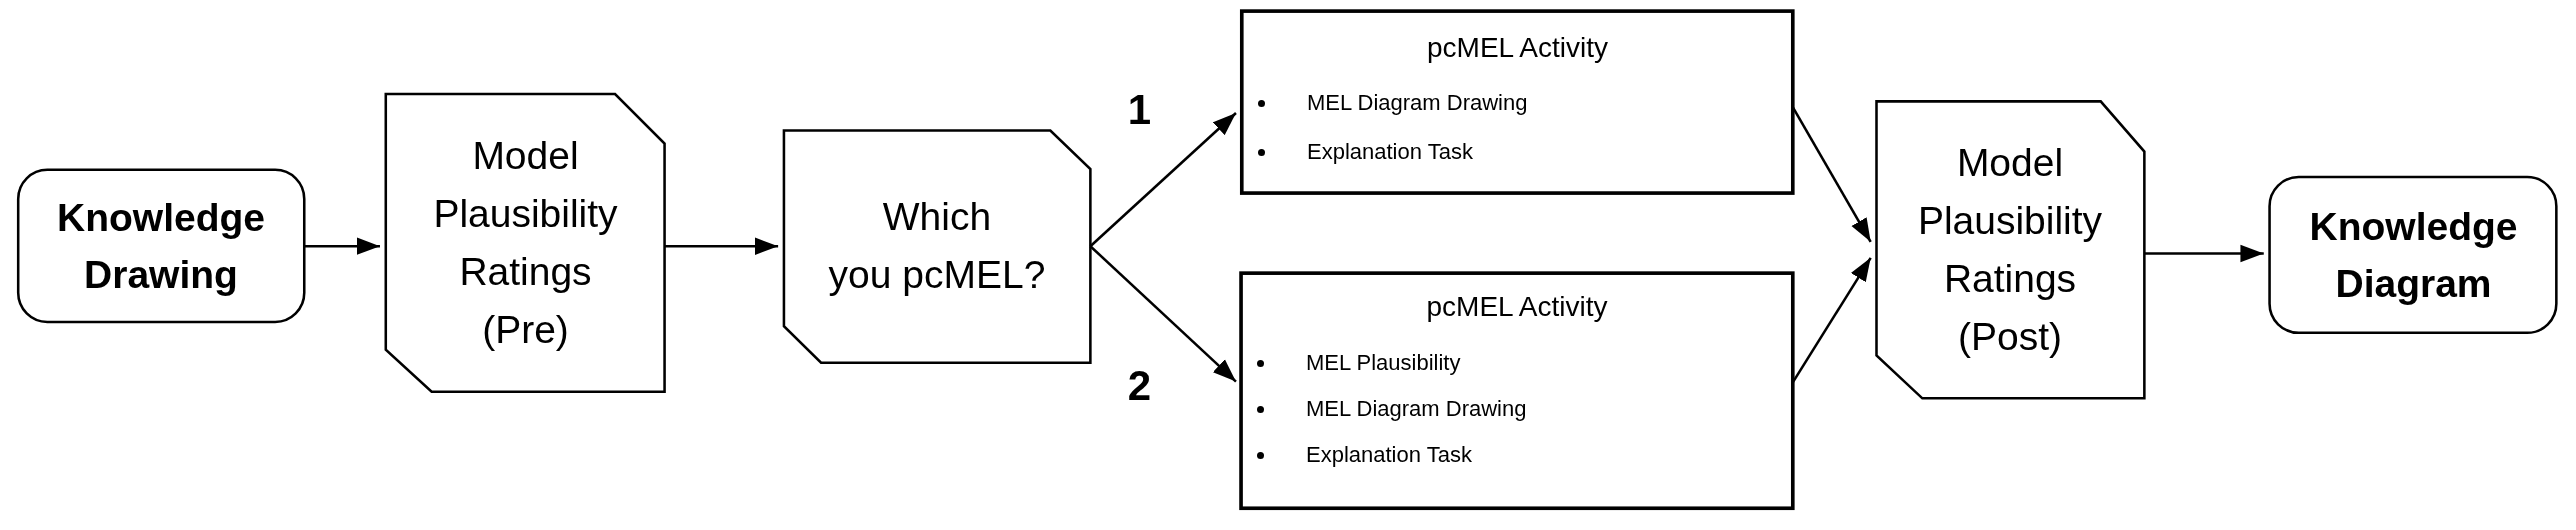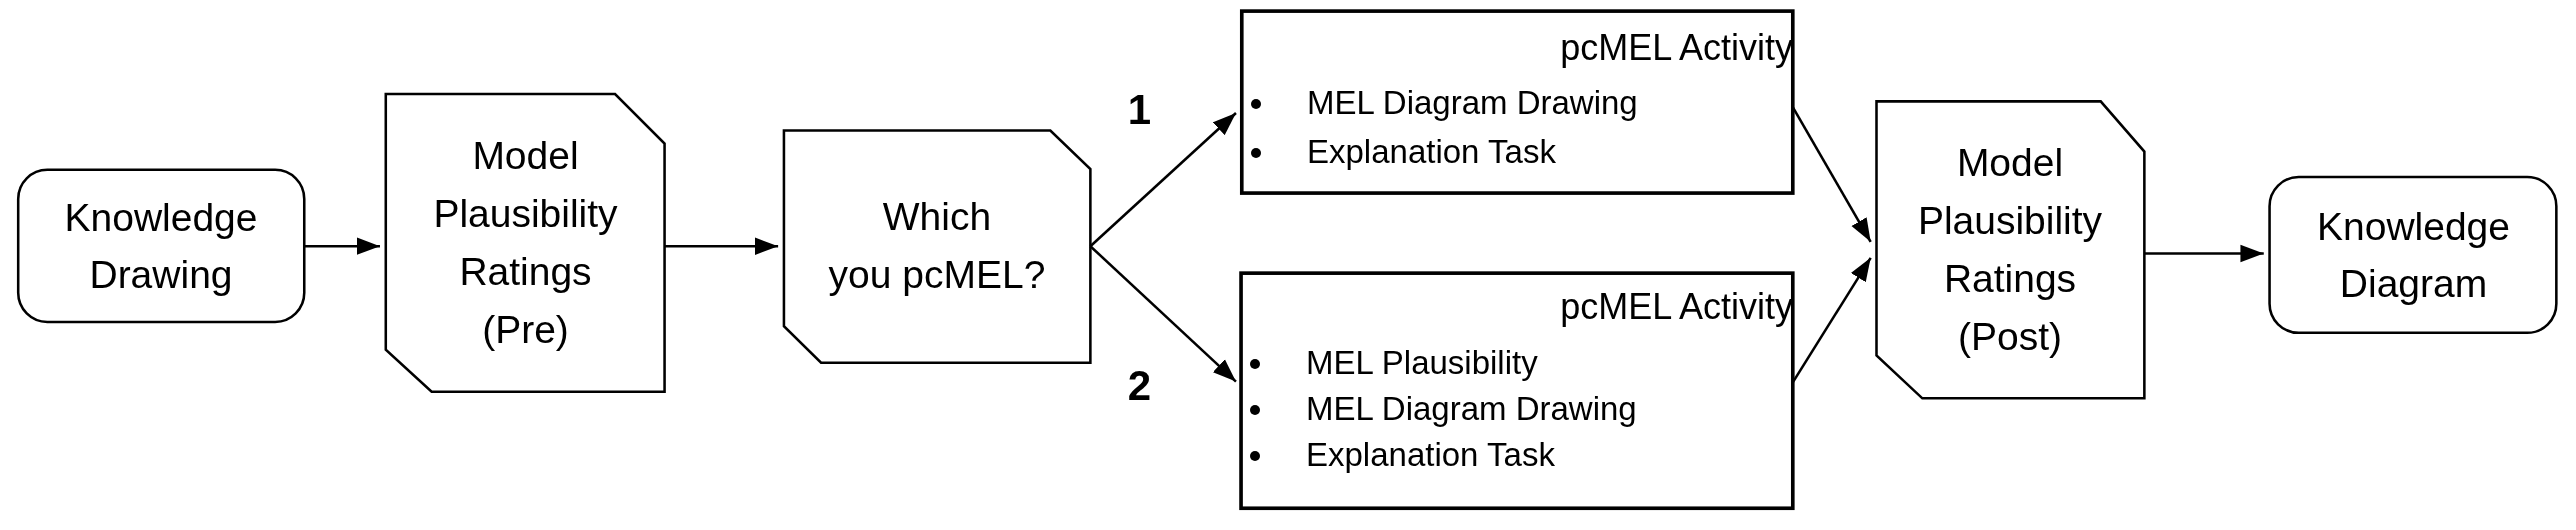--- a/index.html
+++ b/index.html
@@ -26,52 +26,51 @@
     position: absolute;
     display: flex;
     flex-direction: column;
     align-items: center;
     justify-content: center;
     text-align: center;
     font-size: 39px;
     line-height: 58px;
     color: #000000;
   }
-  .node-text.round { line-height: 57px; }
+  .node-text.round { line-height: 57px; font-weight: bold; }
   .node-line { display: block; white-space: nowrap; }
   .branch-label {
     position: absolute;
     display: flex;
     align-items: center;
     justify-content: center;
     font-size: 42px;
     font-weight: bold;
     color: #000000;
   }
   .activity-box {
     position: absolute;
     box-sizing: border-box;
     display: flex;
     flex-direction: column;
     text-align: center;
   }
   .activity-title {
-    font-size: 36px;
+    font-size: 28px;
     line-height: 42px;
     white-space: nowrap;
-    text-align: right;
   }
   .activity-list {
     margin: 0;
     text-align: left;
     padding-left: 36px;
   }
   .activity-list li {
     list-style: disc outside;
-    font-size: 33px;
+    font-size: 22px;
     padding-left: 29px;
     white-space: nowrap;
   }
   #pcmel-content { padding-top: 16px; }
   #pcmel-content .activity-list { margin-top: 8.7px; }
   #pcmel-content .activity-list li { line-height: 49px; }
   #bamel-content { padding-top: 13px; }
   #bamel-content .activity-list { margin-top: 11.6px; }
   #bamel-content .activity-list li { line-height: 46px; }
 </style>

